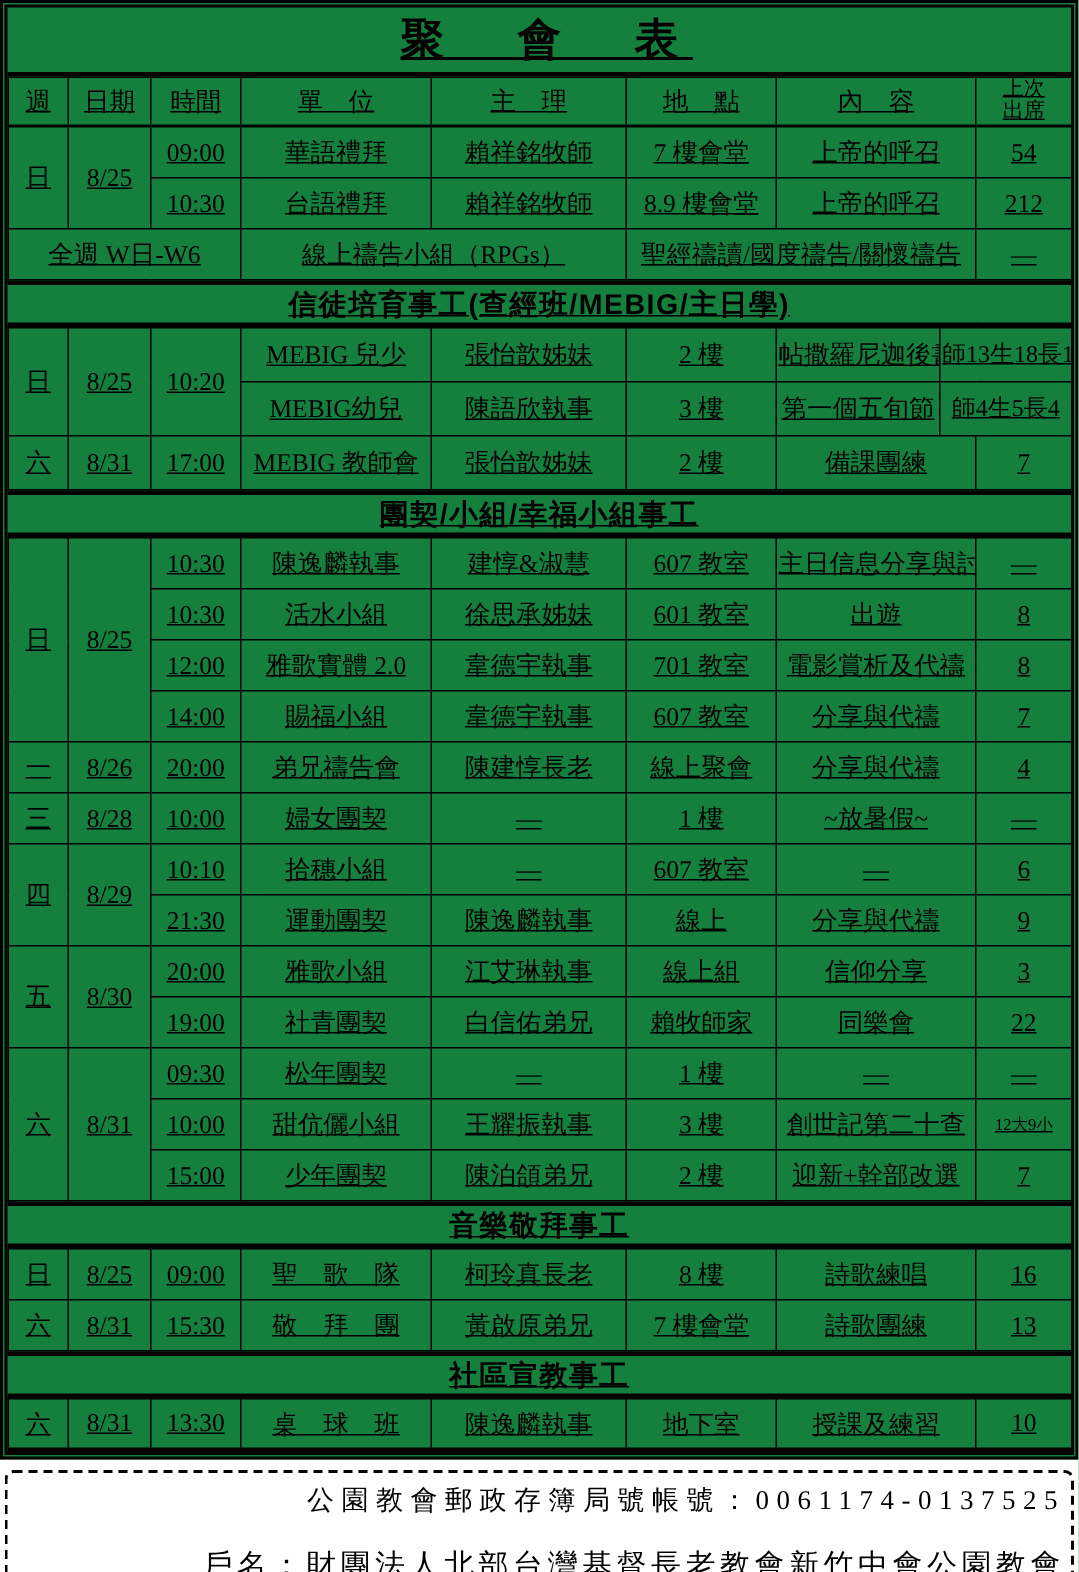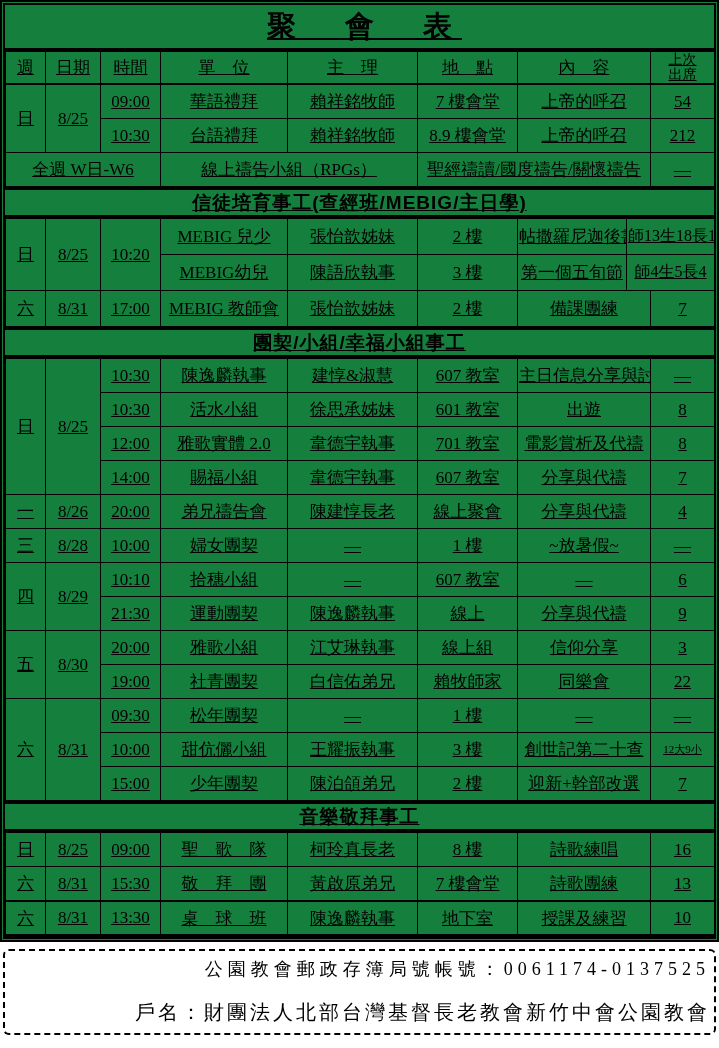--- a/index.html
+++ b/index.html
@@ -345,20 +345,21 @@
       <td>15:30</td>
       <td>敬　拜　團</td>
       <td>黃啟原弟兄</td>
       <td>7 樓會堂</td>
       <td>詩歌團練</td>
       <td>13</td>
     </tr>
   </tbody>
     </table>
 
+  <div class="sec-title">社區宣教事工</div>
   <table class="sec-table" style="border-bottom:3px solid #000;">
     <colgroup>
       <col style="width:40px">
         <col style="width:55px">
         <col style="width:60px">
       <col style="width:127px">
         <col style="width:130px">
         <col style="width:100px">
       <col style="width:133px">
         <col style="width:64px">

